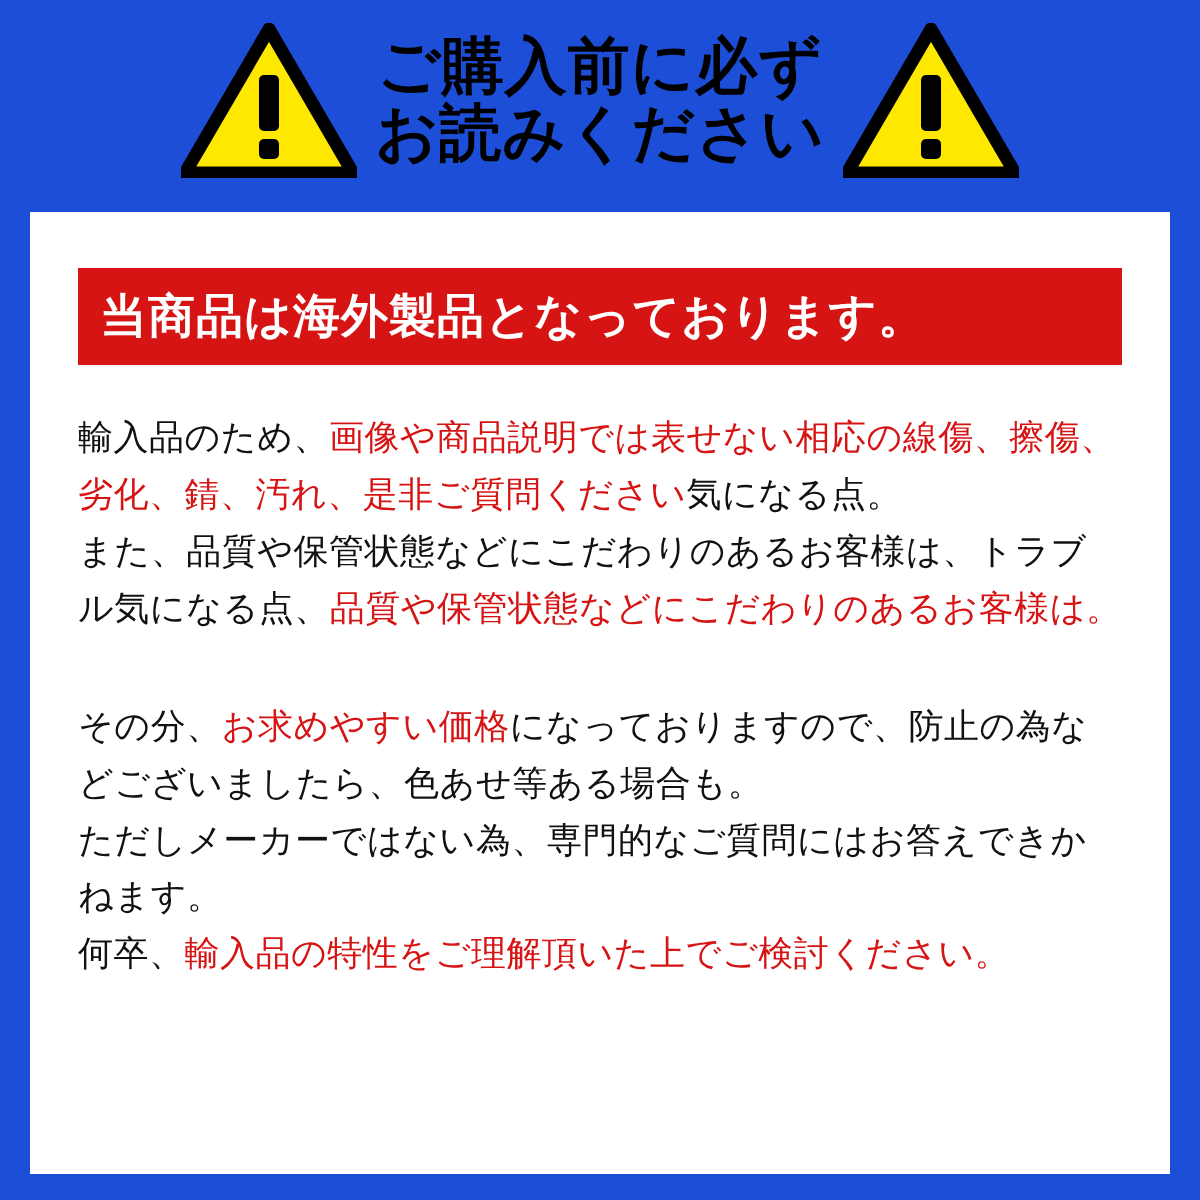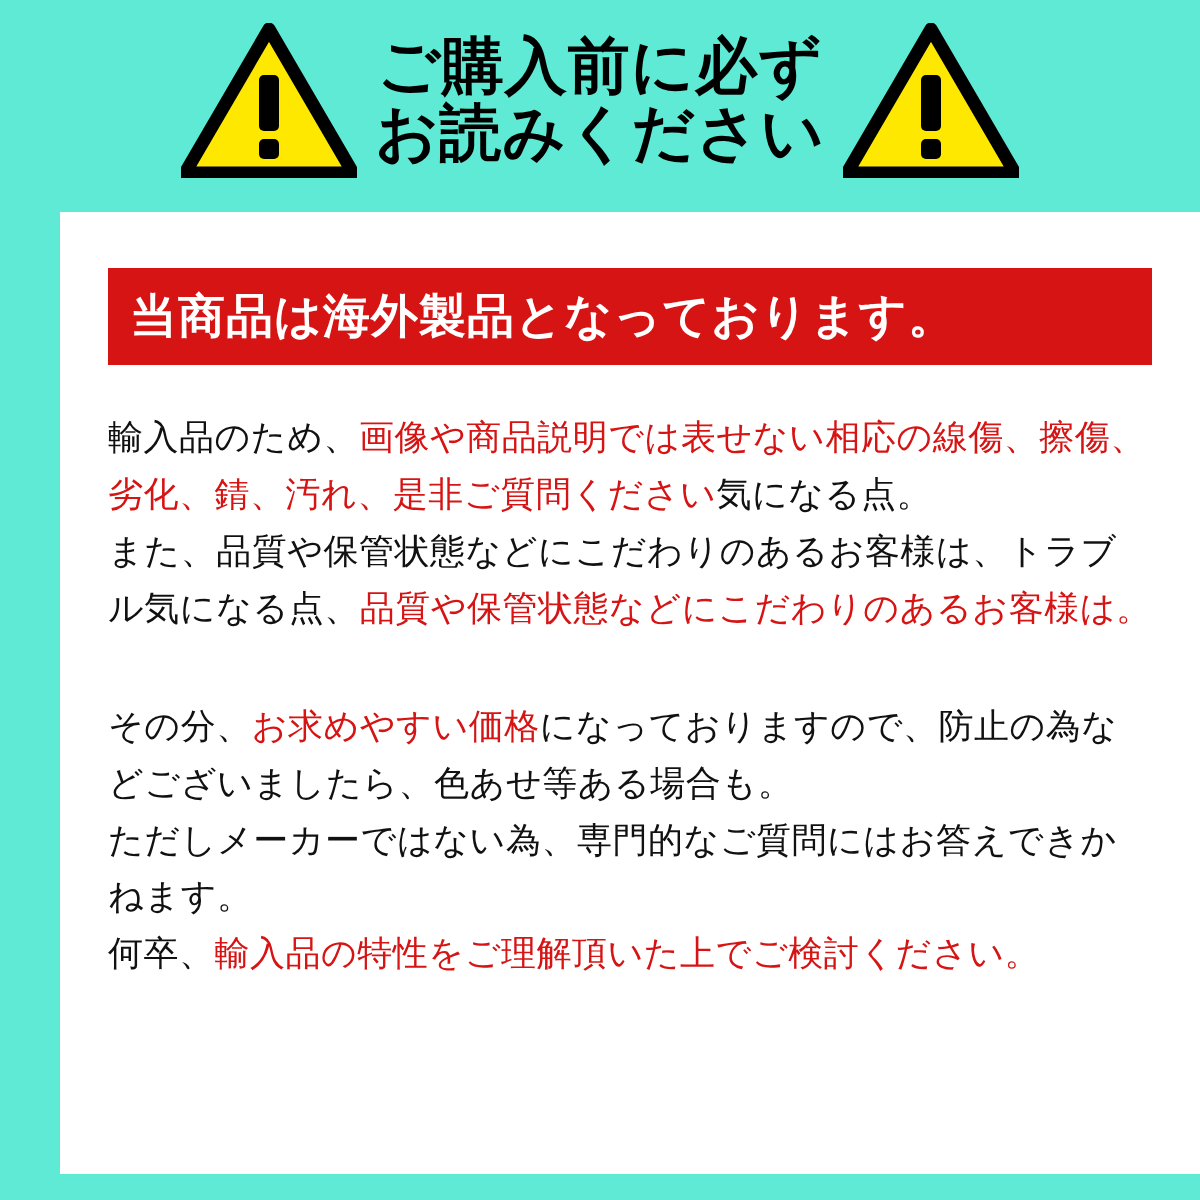--- a/index.html
+++ b/index.html
@@ -12,21 +12,21 @@
     background: #FFE800;
     font-family: "Liberation Sans", "DejaVu Sans", sans-serif;
     overflow: hidden;
   }
 
   .page {
     position: relative;
     width: 1200px;
     height: 1200px;
     box-sizing: border-box;
-    background: #5eead4;
+    background: #1d4ed8;
   }
 
   
   .header {
     position: relative;
     height: 200px;
     display: flex;
     align-items: center;
     justify-content: center;
     gap: 18px;
@@ -55,21 +55,20 @@
   .card {
     position: absolute;
     left: 30px;
     top: 212px;
     width: 1140px;
     height: 962px;
     background: #FFFFFF;
     box-sizing: border-box;
     padding: 56px 48px 0 48px;
     overflow: hidden;
-    margin-left: 30px;
   }
 
   .banner {
     background: #D61414;
     color: #FFFFFF;
     font-weight: bold;
     font-size: 47px;
     line-height: 1.35;
     padding: 16px 22px 18px 22px;
     box-sizing: border-box;

